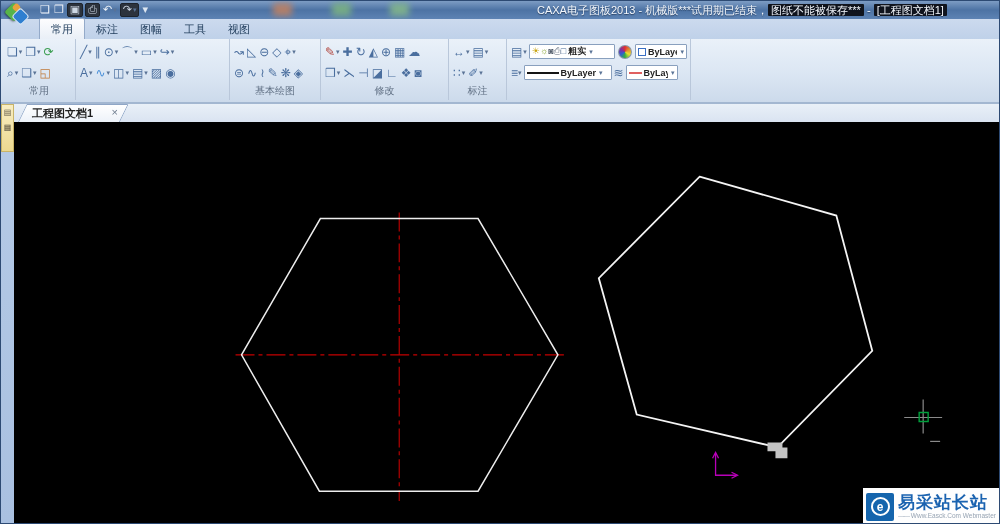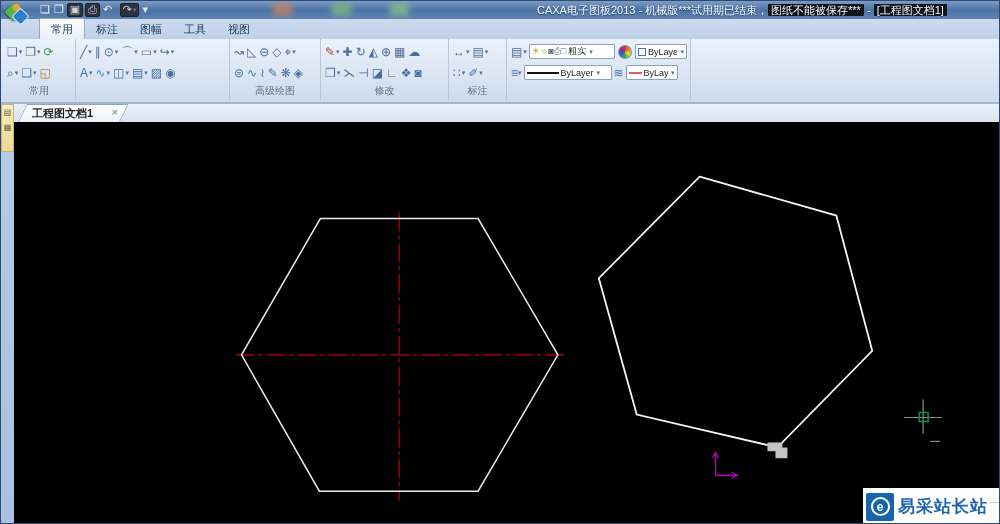--- a/index.html
+++ b/index.html
@@ -43,21 +43,21 @@
         color:#4a6e9e; cursor:default; }
   .ic .g { font-size:12px; line-height:1; }
   .dd { font-size:7px; color:#5a7396; margin-left:1px; }
   .box-dark { background:#2c333d; border:1px solid #1d232b; border-radius:2px; padding:0 2px; }
   .box-dark .g { color:#cdd7e3; }
   .glabel { position:absolute; bottom:2px; left:0; right:0; text-align:center; font-size:10px; color:#5e6e82; }
 
   
   .combo { display:inline-flex; align-items:center; background:#fff; border:1px solid #89a0be;
            height:15px; font-size:9px; color:#222; padding:0 2px; gap:2px; border-radius:1px; }
-  .cval { white-space:nowrap; overflow:hidden; }
+  .cval { white-space:nowrap; overflow:hidden;font-weight:bold; }
   .layercombo { width:88px; }
   .colorcombo { width:52px; }
   .ltcombo { width:88px; }
   .lccombo { width:52px; }
   .states { display:inline-flex; gap:0; }
   .states .ic { padding:0; height:13px; }
   .states .ic .g { font-size:9px; }
   .wheel { width:14px; height:14px; border-radius:50%; margin:0 2px;
     background:conic-gradient(#e03030,#e09030,#e8e030,#30b040,#3060d0,#8030a0,#e03030);
     border:1px solid #8a97a8; }
@@ -89,21 +89,21 @@
   .canvas svg { position:absolute; left:0; top:0; width:100%; height:100%; }
 
   
   .watermark { position:absolute; left:849px; top:366px; width:138px; height:37px; background:#fefefe;
     display:flex; align-items:center; padding:2px 3px; gap:4px; }
   .wm-logo { width:28px; height:28px; flex:none; background:#1565ad; border-radius:2px;
     display:flex; align-items:center; justify-content:center; }
   .wm-ring { width:19px; height:19px; border:2px solid #fff; border-radius:50%;
     display:flex; align-items:center; justify-content:center; }
   .wm-ring span { color:#fff; font-size:12px; font-weight:bold; line-height:1; }
-  .wm-col { display:flex; flex-direction:row; min-width:0; }
+  .wm-col { display:flex; flex-direction:column; min-width:0; }
   .wm-title { font-size:17px; font-weight:bold; color:#1b63b0; line-height:1.05; letter-spacing:1px; white-space:nowrap; }
   .wm-sub { font-size:6.5px; color:#96a3b2; white-space:nowrap; }
   .wm-sub .dash { color:#a8b4c0; letter-spacing:-1px; }
 </style>
 </head>
 <body>
 
 <div class="app">
 
   <div class="titlebar">
@@ -269,21 +269,21 @@
           <span class="ic">
             <span class="g">✎</span>
           </span>
           <span class="ic">
             <span class="g">❋</span>
           </span>
           <span class="ic">
             <span class="g">◈</span>
           </span>
         </div>
-      <div class="glabel">高级绘图</div>
+      <div class="glabel">基本绘图</div>
     </div>
 
     <div class="grp" style="left:320px;width:128px;">
       <div class="irow">
           <span class="ic">
             <span class="g" style="color: rgb(176, 64, 56);">✎</span>
             <span class="dd">▾</span>
           </span>
           <span class="ic">
             <span class="g">✚</span>

